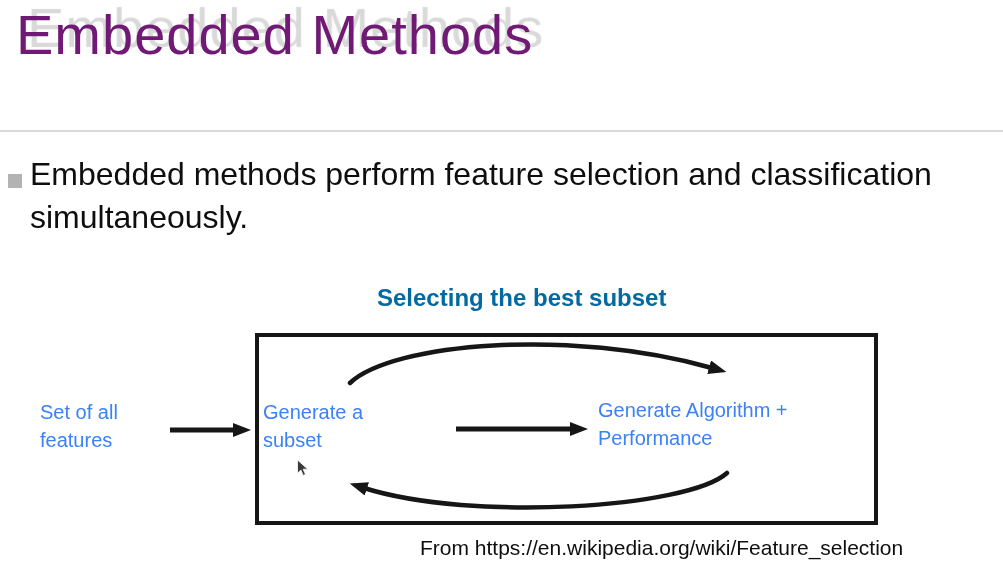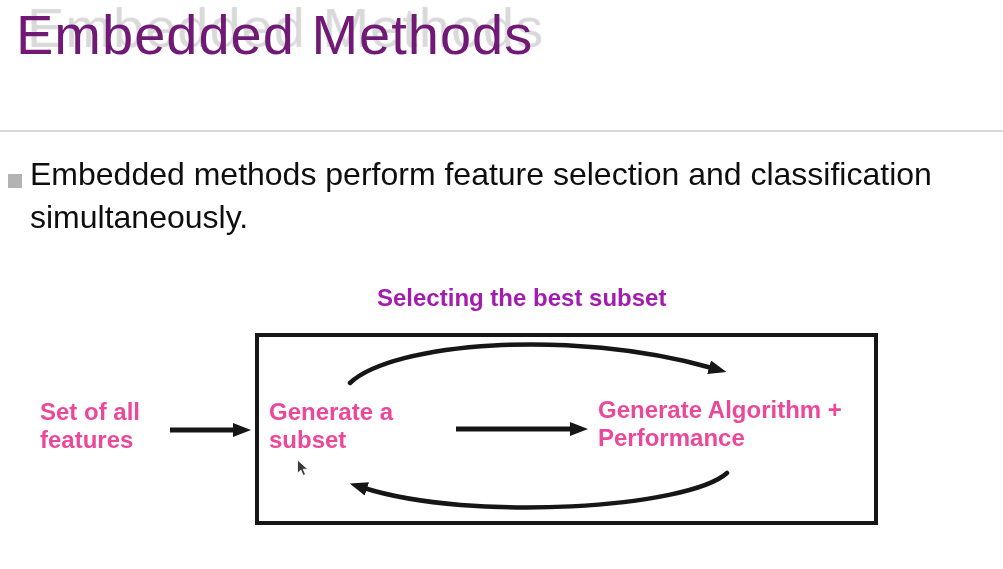--- a/index.html
+++ b/index.html
@@ -55,44 +55,44 @@
     line-height: 1.33;
     color: #0e0e0e;
   }
   
   .diagram-title {
     position: absolute;
     left: 377px;
     top: 284px;
     font-size: 24px;
     font-weight: 700;
-    color: #a21caf;
+    color: #0369a1;
     white-space: nowrap;
   }
   .subset-box {
     position: absolute;
     left: 255px;
     top: 333px;
     width: 623px;
     height: 192px;
     box-sizing: border-box;
     border: 4px solid #161616;
     background: transparent;
   }
   .diagram-label {
     position: absolute;
     margin: 0;
-    font-size: 24px;
-    font-weight: 700;
+    font-size: 20px;
+    font-weight: 400;
     line-height: 28px;
-    color: #ec4899;
+    color: #3b82f6;
     white-space: pre-line;
   }
   .label-input     { left: 40px;  top: 398px; }
-  .label-generate  { left: 263px; top: 398px; margin-left: 6px; }
+  .label-generate  { left: 263px; top: 398px; }
   .label-learning  { left: 598px; top: 396px; }
   .arrow-layer {
     position: absolute;
     left: 0;
     top: 0;
     width: 1003px;
     height: 569px;
     pointer-events: none;
   }
   .cursor-icon {
@@ -147,14 +147,15 @@
     <path d="M170 430 L236 430" stroke="#161616" stroke-width="5" fill="none" marker-end="url(#ah)"></path>
     <path d="M456 429 L573 429" stroke="#161616" stroke-width="5" fill="none" marker-end="url(#ah)"></path>
     <path d="M350 383 C 392 343, 570 328, 712 368" stroke="#161616" stroke-width="4.5" fill="none" stroke-linecap="round" marker-end="url(#ah)"></path>
     <path d="M727 473 C 688 508, 472 522, 364 488" stroke="#161616" stroke-width="4.5" fill="none" stroke-linecap="round" marker-end="url(#ah)"></path>
   </svg>
 
   <svg class="cursor-icon" viewBox="0 0 13 18" xmlns="http://www.w3.org/2000/svg">
     <path d="M1.5 1 L1.5 14.2 L4.9 11.1 L7.2 16.4 L9.5 15.4 L7.2 10.2 L11.8 10.2 Z" fill="#3a3a3a" stroke="#ffffff" stroke-width="0.8"></path>
   </svg>
 
+  <p class="diagram-caption">From https://en.wikipedia.org/wiki/Feature_selection</p>
 
 </div>
 
 </body></html>

